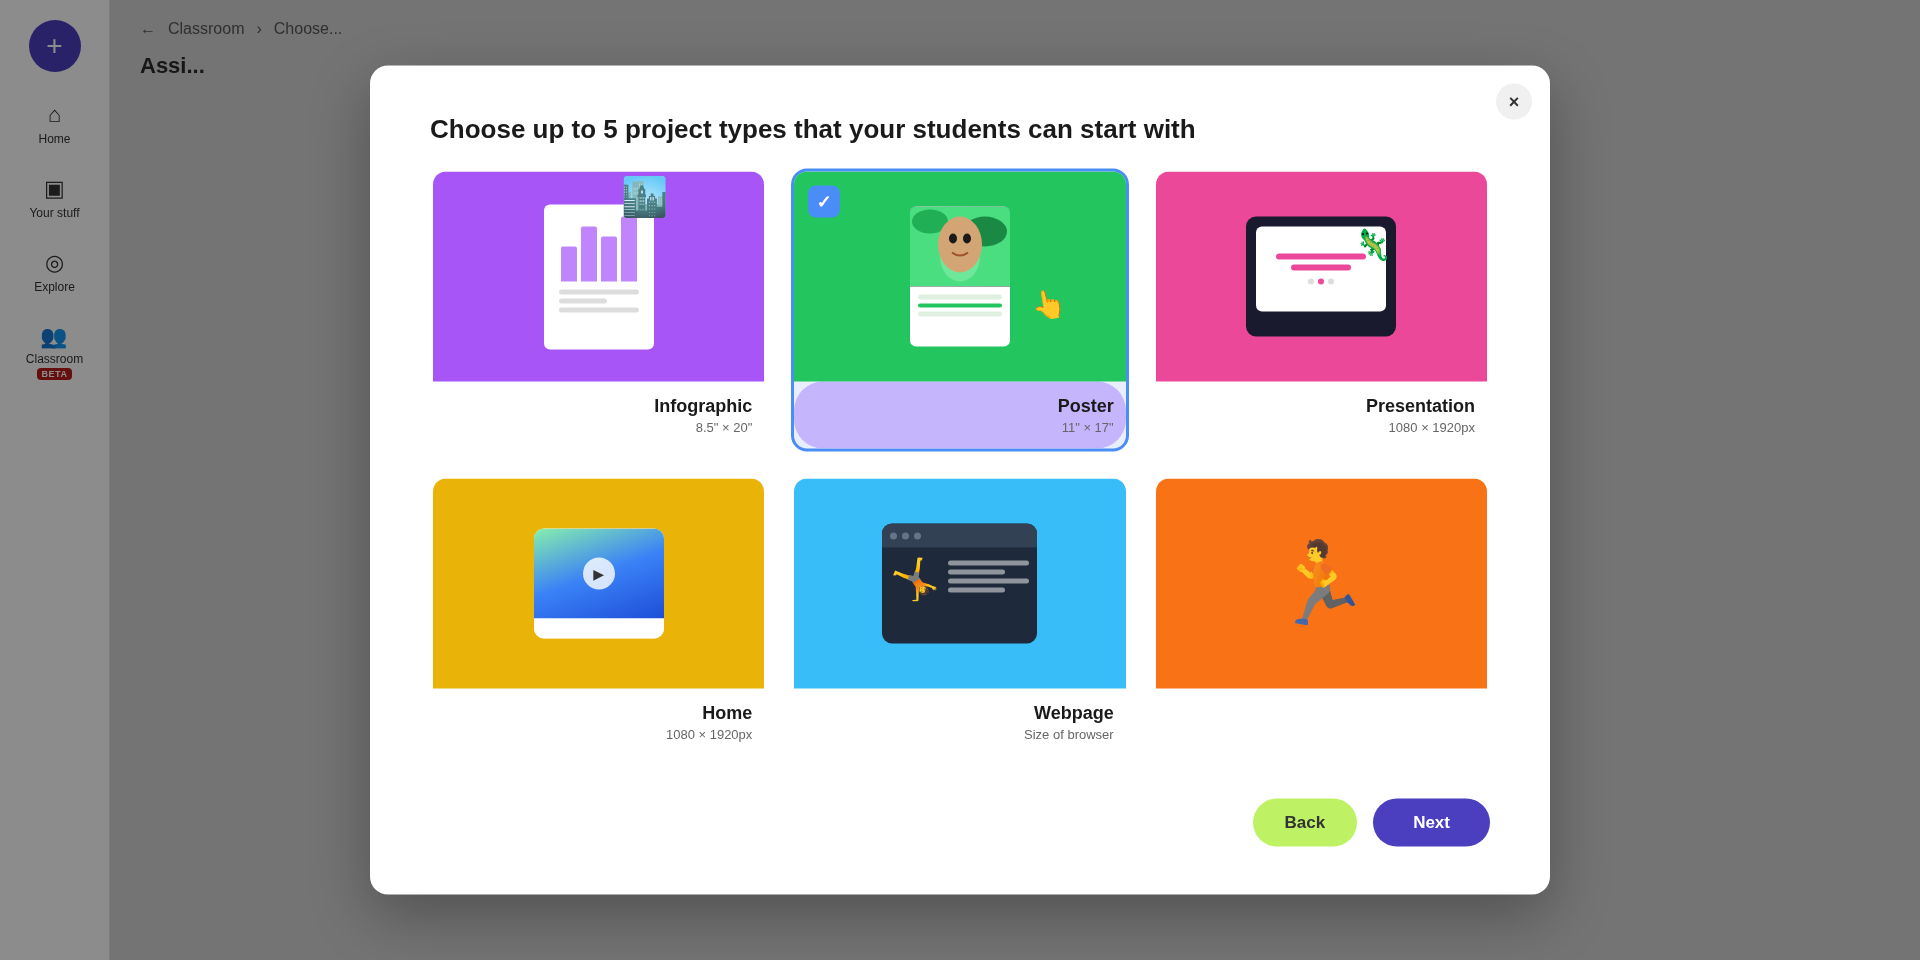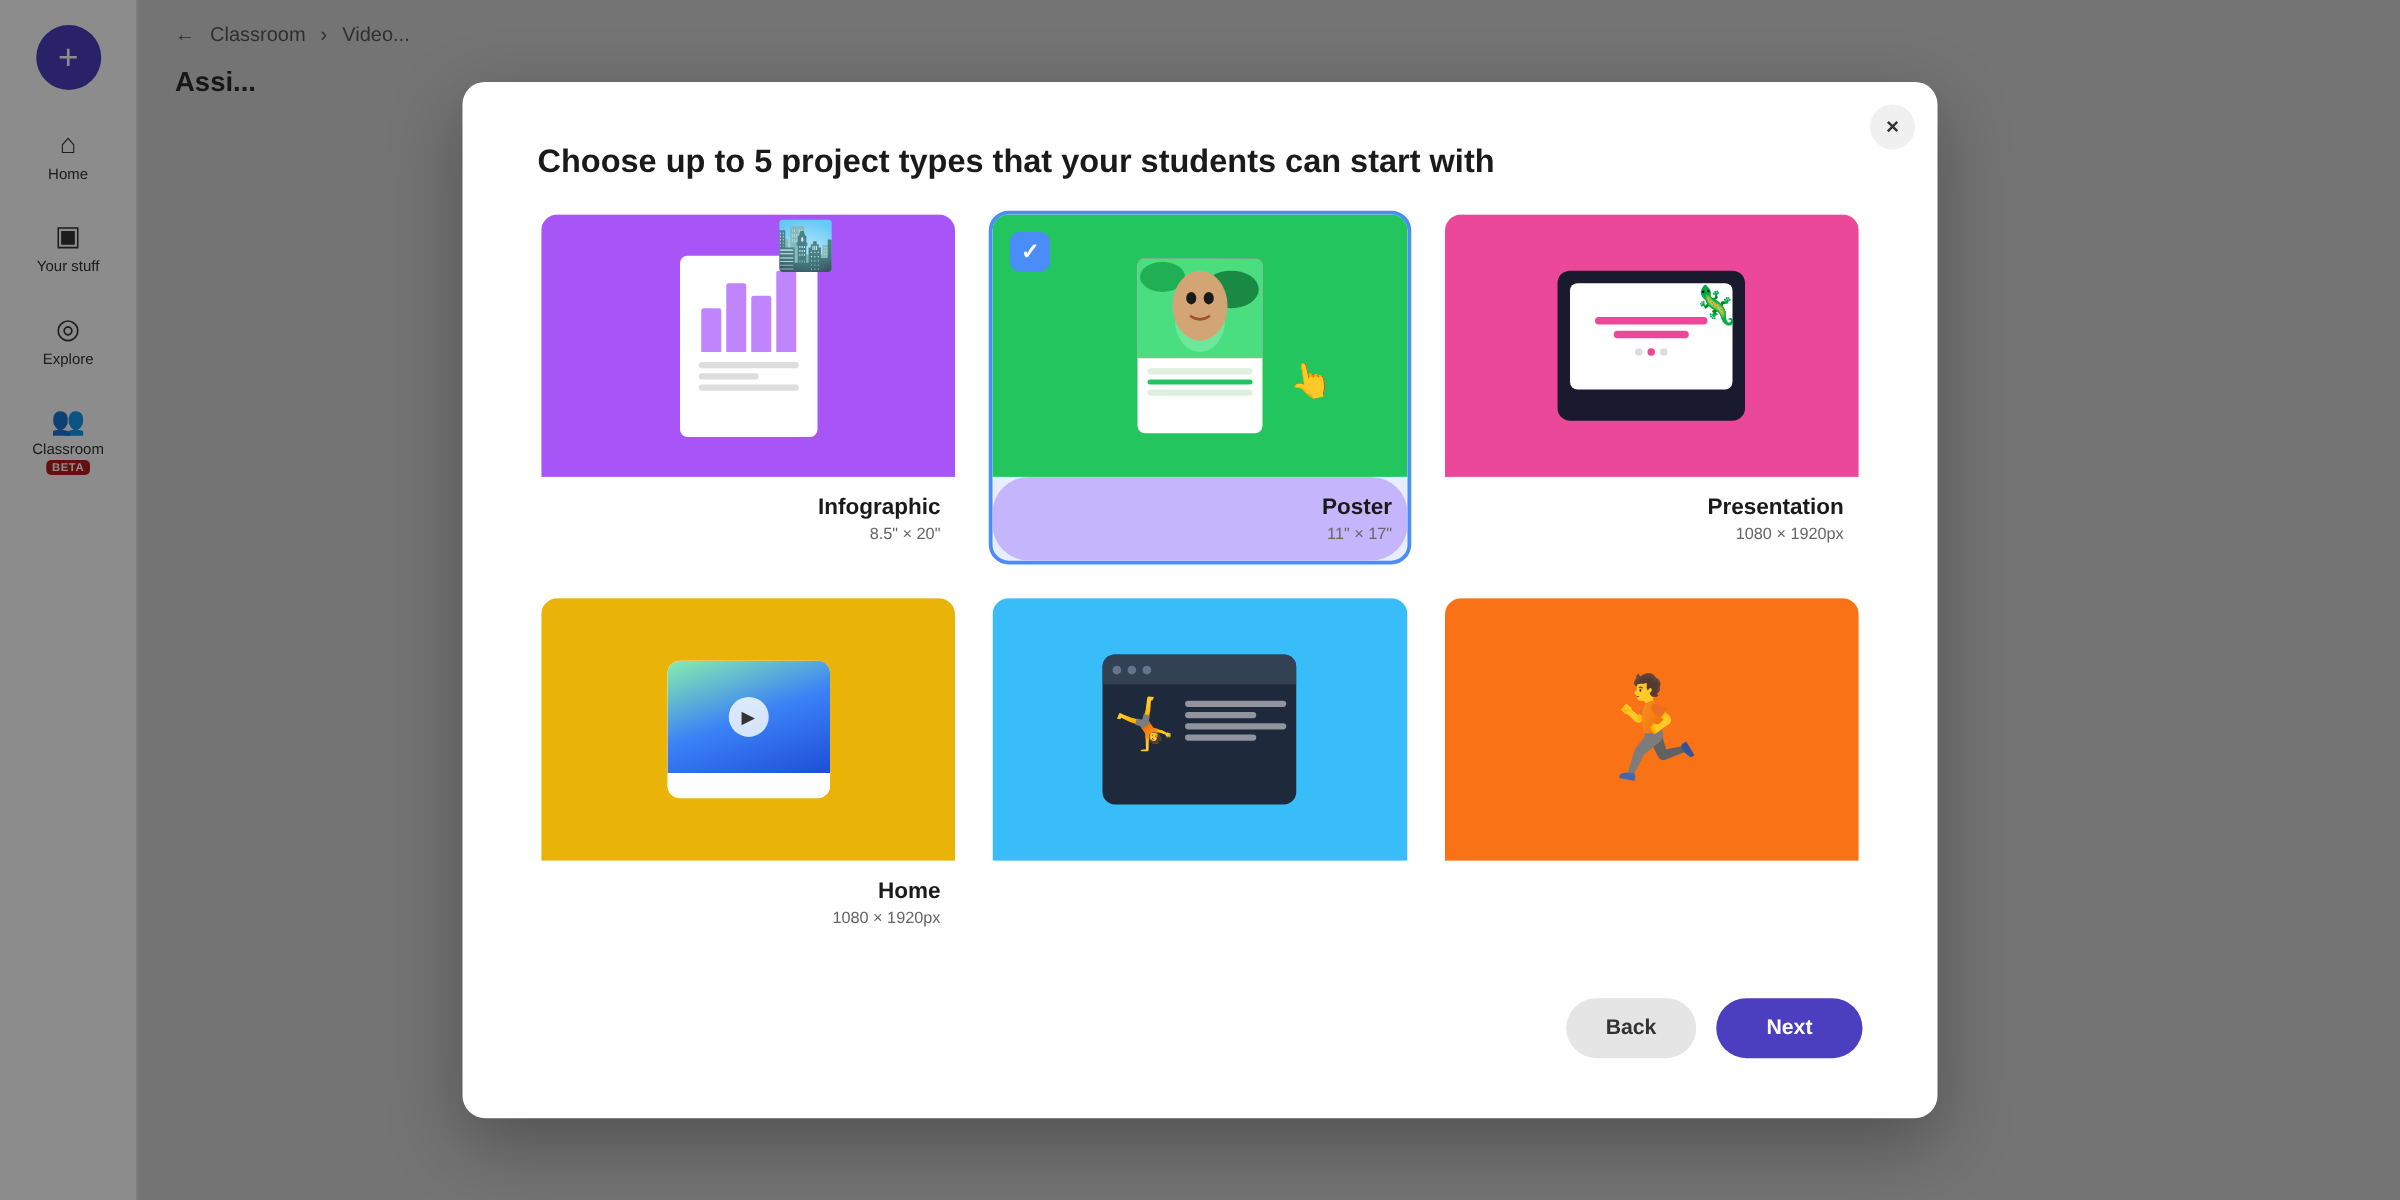--- a/index.html
+++ b/index.html
@@ -240,21 +240,21 @@
       display: flex;
       justify-content: flex-end;
       gap: 16px;
       align-items: center;
     }
 
     .btn-back {
       padding: 14px 32px;
       border-radius: 30px;
       border: none;
-      background: #e5e5e5;
+      background: #bef264;
       color: #333;
       font-size: 17px;
       font-weight: 600;
       cursor: pointer;
     }
 
     .btn-next {
       padding: 14px 40px;
       border-radius: 30px;
       border: none;
@@ -523,21 +523,21 @@
       <span class="beta-badge">BETA</span>
     </div>
   </div>
 
   <div class="main-content">
     <div class="bg-content">
       <div class="bg-nav">
         <span>←</span>
         <span>Classroom</span>
         <span>›</span>
-        <span>Video...</span>
+        <span>Choose...</span>
       </div>
       <div class="bg-heading">Assi...</div>
     </div>
   </div>
 </div>
 
 <div class="overlay"></div>
 
 <div class="modal">
   <button class="modal-close">
@@ -665,20 +665,24 @@
               <div class="web-lines">
                 <div class="web-line"></div>
                 <div class="web-line short"></div>
                 <div class="web-line"></div>
                 <div class="web-line short"></div>
               </div>
             </div>
           </div>
         </div>
       </div>
+      <div class="card-info">
+        <div class="card-name">Webpage</div>
+        <div class="card-size">Size of browser</div>
+      </div>
     </div>
 
     <div class="project-card card-drawing">
       <div class="card-thumbnail">
         <div class="card-illustration draw-img">
           <div class="draw-figure">🏃</div>
         </div>
       </div>
     </div>
 

